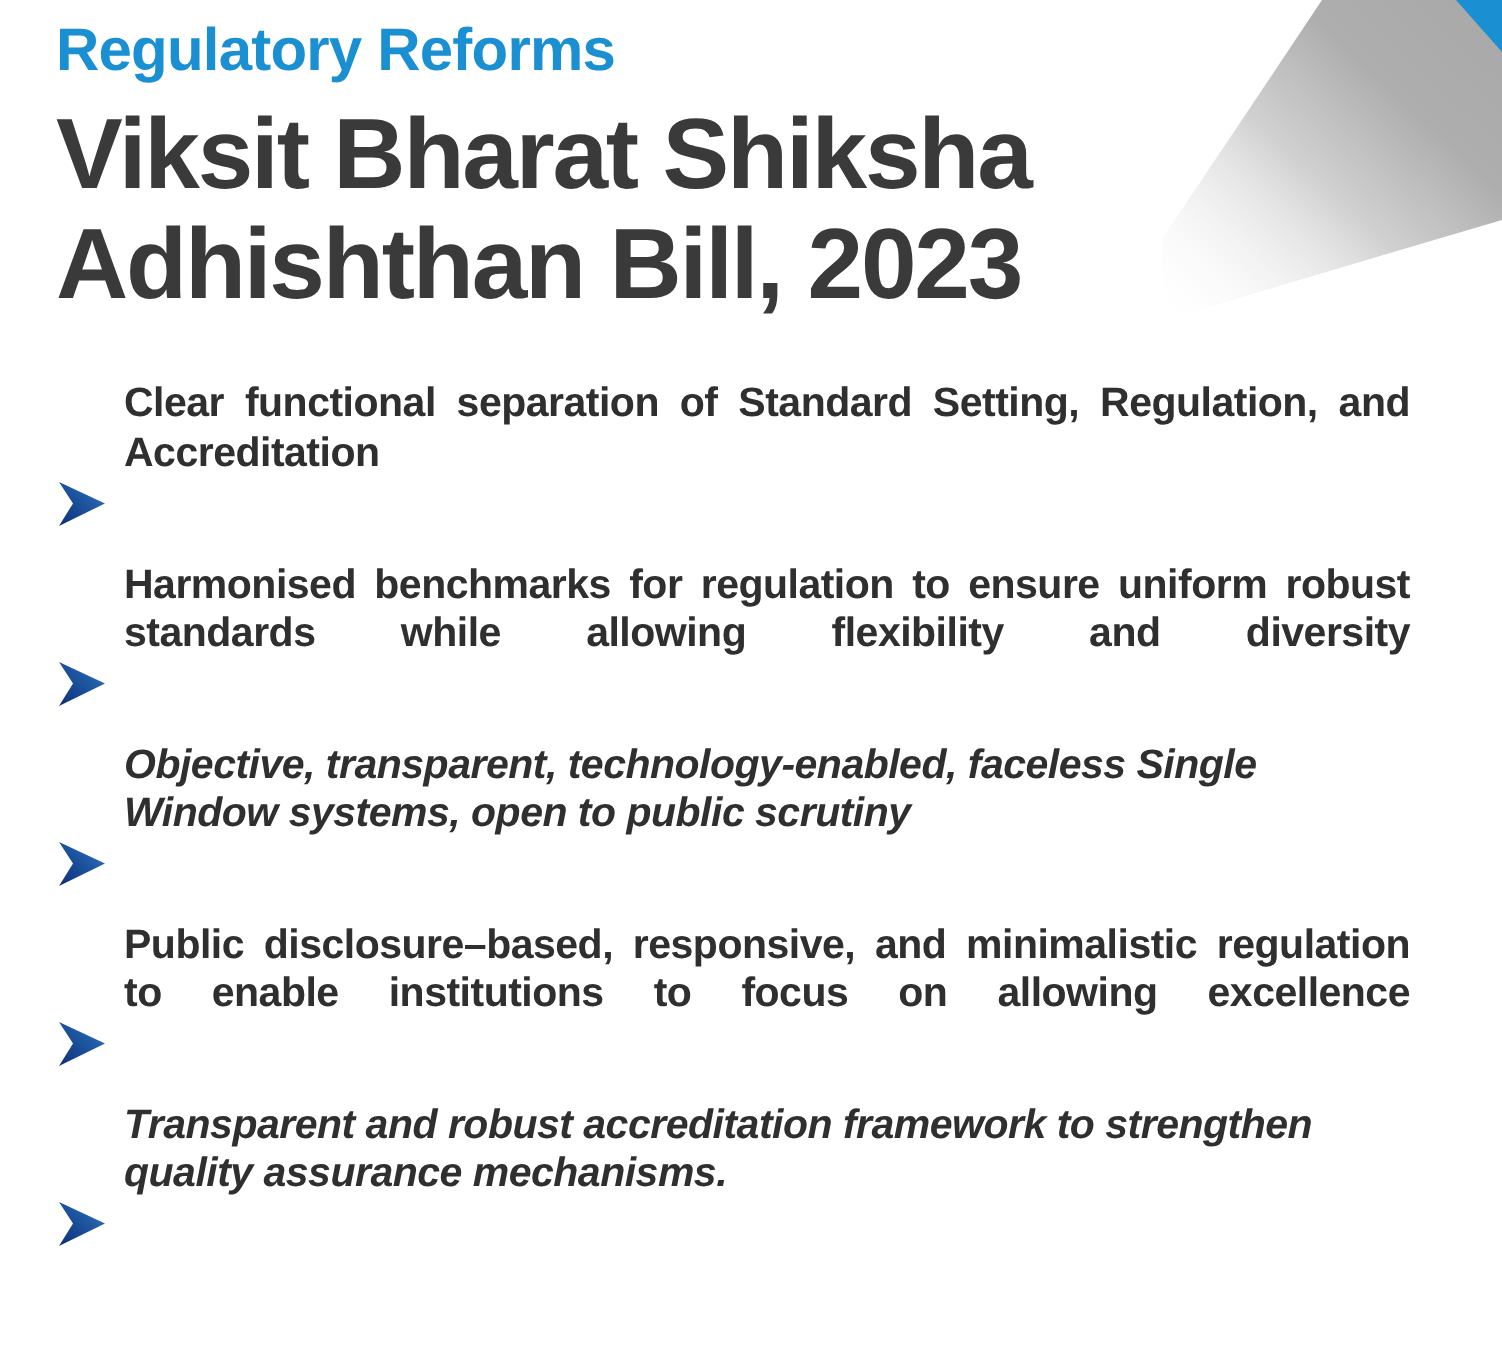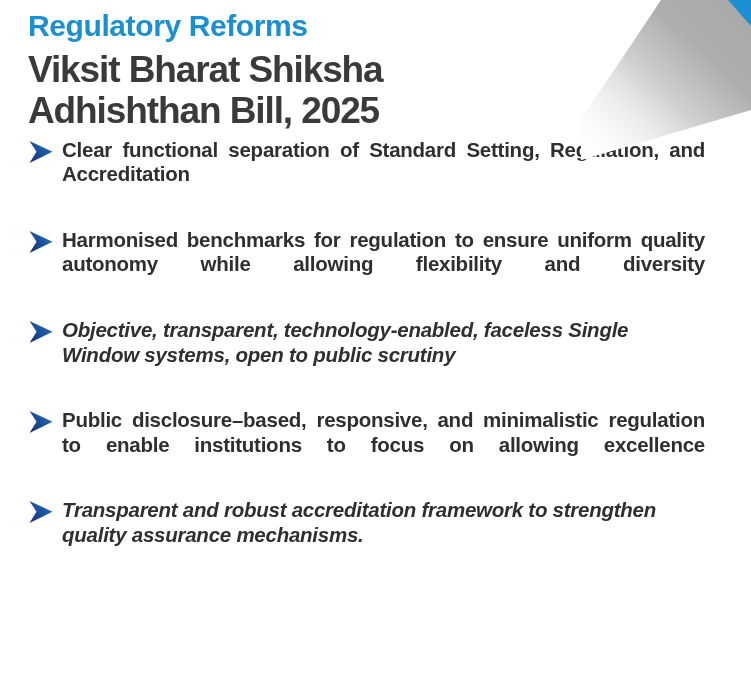--- a/index.html
+++ b/index.html
@@ -40,38 +40,38 @@
   
   .eyebrow {
     font-size: 30px;
     font-weight: 700;
     letter-spacing: -0.4px;
     line-height: 1.08;
     margin-bottom: 8px;
   }
 
   .title {
-    font-size: 37px;
+    font-size: 50px;
     font-weight: 700;
     letter-spacing: -1.1px;
     line-height: 1.10;
-    margin-bottom: 6px;
+    margin-bottom: 30px;
     max-width: 560px;
   }
   .title .title-line { display: block; }
 
   
   .bullets {
     list-style: none;
     margin-top: 4px;
   }
 
   .bullet {
     display: flex;
-    align-items: flex-start;
+    align-items: flex-end;
     margin-bottom: 17px;
   }
   .bullet:last-child { margin-bottom: 0; }
 
   .bullet-icon {
     flex: 0 0 auto;
     width: 26px;
     height: 24px;
     margin-right: 8px;
     margin-top: 2px;
@@ -124,21 +124,21 @@
     <polygon points="147,0 170,0 170,26" fill="#1a8fd1"></polygon>
   </svg>
 </div>
 
 <main class="slide">
 
   <div class="eyebrow" style="color:#1a8fd1;">Regulatory Reforms</div>
 
   <h1 class="title" style="color:#3a3a3a;">
     <span class="title-line">Viksit Bharat Shiksha</span>
-    <span class="title-line">Adhishthan Bill, 2025</span>
+    <span class="title-line">Adhishthan Bill, 2023</span>
   </h1>
 
   <ul class="bullets">
 
     <li class="bullet">
       <span class="bullet-icon">
         <svg width="26" height="24" viewBox="0 0 26 24" xmlns="http://www.w3.org/2000/svg">
           <defs>
             <linearGradient id="arrGrad1" x1="1" y1="0" x2="0" y2="1">
               <stop offset="0%" stop-color="#3a78bd"></stop>
@@ -158,21 +158,21 @@
           <defs>
             <linearGradient id="arrGrad2" x1="1" y1="0" x2="0" y2="1">
               <stop offset="0%" stop-color="#3a78bd"></stop>
               <stop offset="45%" stop-color="#1d55a0"></stop>
               <stop offset="100%" stop-color="#0f2f77"></stop>
             </linearGradient>
           </defs>
           <path d="M1.5 1 L24.5 11.7 L1.5 23 L8.5 11.7 Z" fill="url(#arrGrad2)"></path>
         </svg>
       </span>
-      <span class="bullet-text">Harmonised benchmarks for regulation to ensure uniform quality autonomy while allowing flexibility and diversity</span>
+      <span class="bullet-text">Harmonised benchmarks for regulation to ensure uniform robust standards while allowing flexibility and diversity</span>
     </li>
 
     <li class="bullet">
       <span class="bullet-icon">
         <svg width="26" height="24" viewBox="0 0 26 24" xmlns="http://www.w3.org/2000/svg">
           <defs>
             <linearGradient id="arrGrad3" x1="1" y1="0" x2="0" y2="1">
               <stop offset="0%" stop-color="#3a78bd"></stop>
               <stop offset="45%" stop-color="#1d55a0"></stop>
               <stop offset="100%" stop-color="#0f2f77"></stop>

